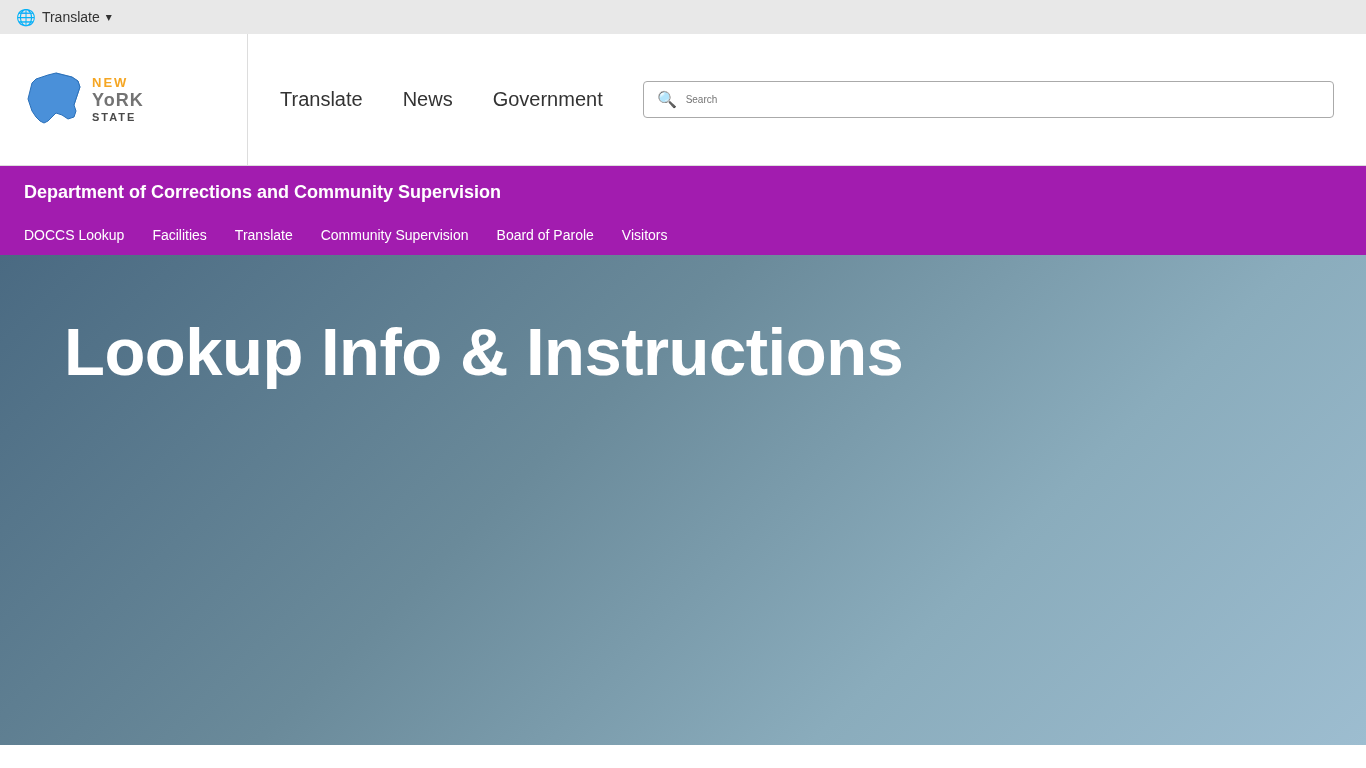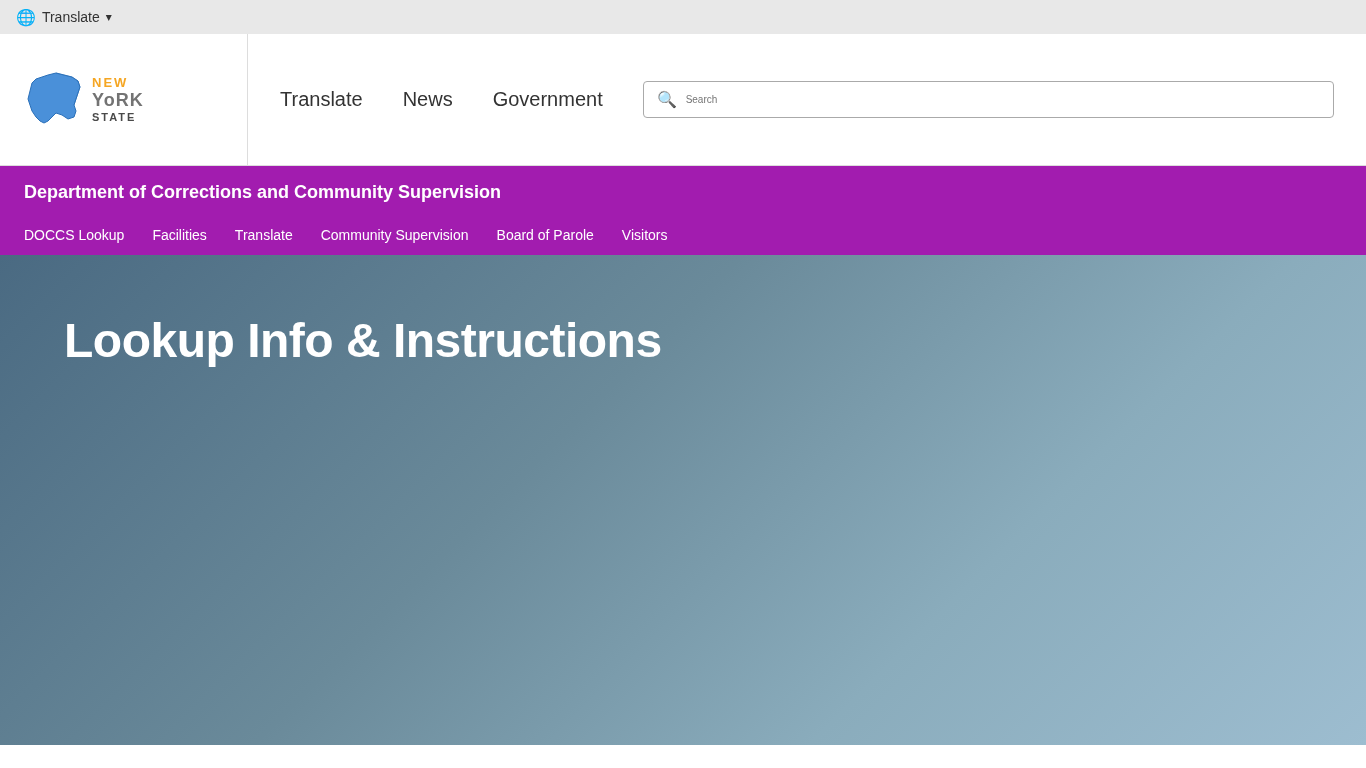--- a/index.html
+++ b/index.html
@@ -184,21 +184,21 @@
     .hero {
       background: linear-gradient(135deg, #4a6a82 0%, #6a8a9a 40%, #8aacbc 70%, #9dbdd0 100%);
       min-height: 490px;
       display: flex;
       align-items: flex-start;
       padding: 60px 64px;
     }
 
     .hero-title {
       color: #fff;
-      font-size: 48px;
+      font-size: 67px;
       font-weight: 900;
       letter-spacing: -0.5px;
       line-height: 1.1;
     }
   </style>
 </head>
 <body>
 
 <div class="translate-bar">
   <span class="globe-icon">🌐</span>

